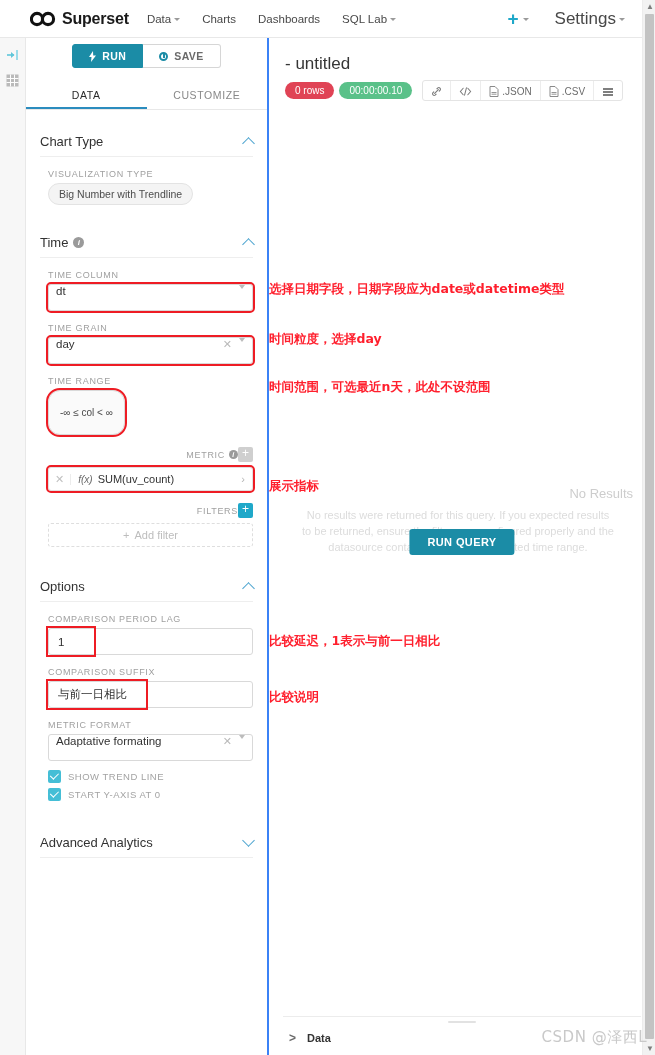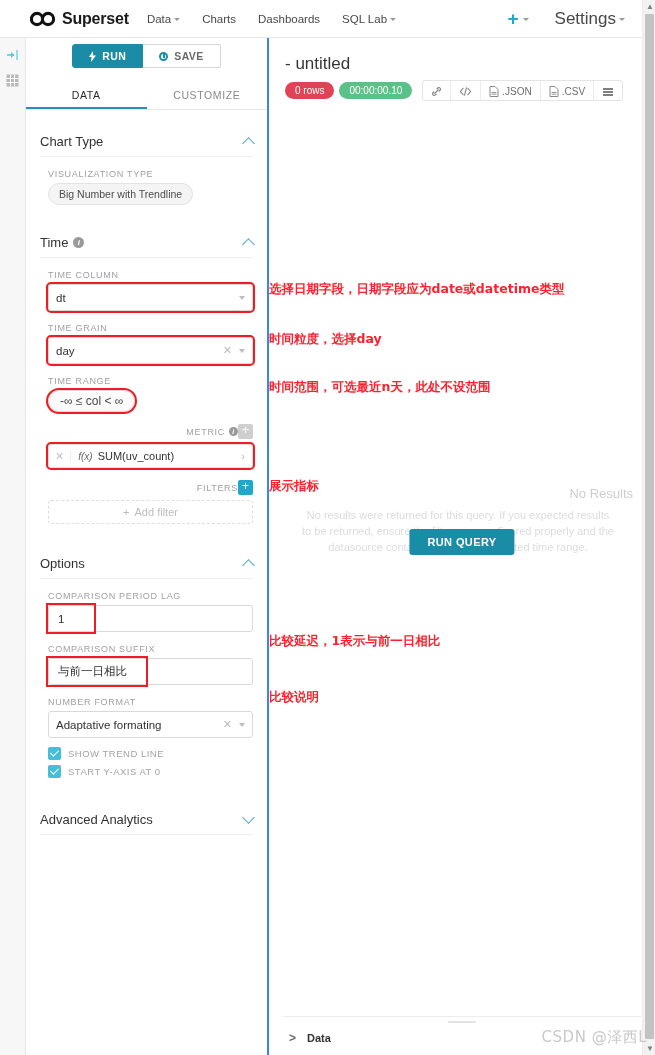--- a/index.html
+++ b/index.html
@@ -131,38 +131,38 @@
 
   .ctrl { padding: 12px 0 0 8px; }
   .ctrl-label {
     font-size: 9px; color: #a0a0a0; letter-spacing: .7px;
     margin-bottom: 4px; display: flex; align-items: center; gap: 4px;
   }
   .ctrl-label .info-dot { width:9px;height:9px;font-size:7px;line-height:9px; }
 
   .select-box {
     height: 27px; border: 1px solid #d9d9d9; border-radius: 3px;
-    display: flex; align-items: center; padding: 0 7px;
+    display: flex; align-items: flex-start; padding: 0 7px;
     font-size: 11.5px; color: #323232; background: #fff;
   }
   .select-box .val { flex: 1; }
   .sel-clear { color: #b9b9b9; font-size: 11px; margin-right: 7px; cursor: pointer; }
   .sel-arrow {
     border-left: 3.5px solid transparent; border-right: 3.5px solid transparent;
     border-top: 4px solid #bcbcbc;
   }
 
   .hl { outline: 2px solid #ee1c24; outline-offset: 0px; }
   .hl-tight { outline: 2px solid #ee1c24; }
 
   .pill {
     display: inline-flex; align-items: center;
     border: 1px solid #d9d9d9; border-radius: 12px;
     background: #fafafa;
-    padding: 3px 11px; font-size: 12px; color: #4a4a4a;
+    padding: 16px 11px; font-size: 10px; color: #4a4a4a;
   }
   .viz-pill {
     border-radius: 13px; background: #f4f4f4; border: 1px solid #e3e3e3;
     padding: 4px 10px; font-size: 10.5px; color: #4d4d4d; display: inline-block;
   }
 
   .metric-row {
     height: 24px; border: 1px solid #e0e0e0; border-radius: 3px;
     display: flex; align-items: center; background: #fff;
     font-size: 11px; color: #333;
@@ -461,21 +461,21 @@
         <div class="ctrl-label">COMPARISON SUFFIX</div>
         <div style="position:relative">
           <div class="text-input">
             <span>与前一日相比</span>
           </div>
           <div style="position:absolute;left:0;top:0;width:98px;height:27px;outline:2px solid #ee1c24;"></div>
         </div>
       </div>
 
       <div class="ctrl">
-        <div class="ctrl-label">NUMBER FORMAT</div>
+        <div class="ctrl-label">METRIC FORMAT</div>
         <div class="select-box">
           <span class="val">Adaptative formating</span>
           <span class="sel-clear">✕</span>
           <i class="sel-arrow"></i>
         </div>
       </div>
 
       <div style="padding-left:8px">
         <div class="cb-row">
           <span class="checkbox"></span>

